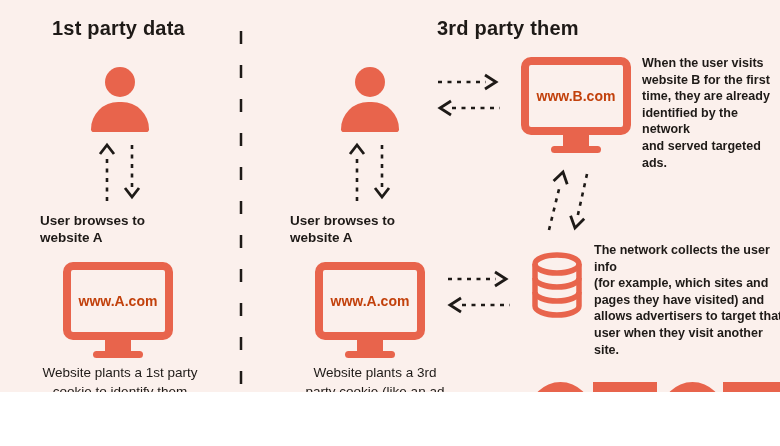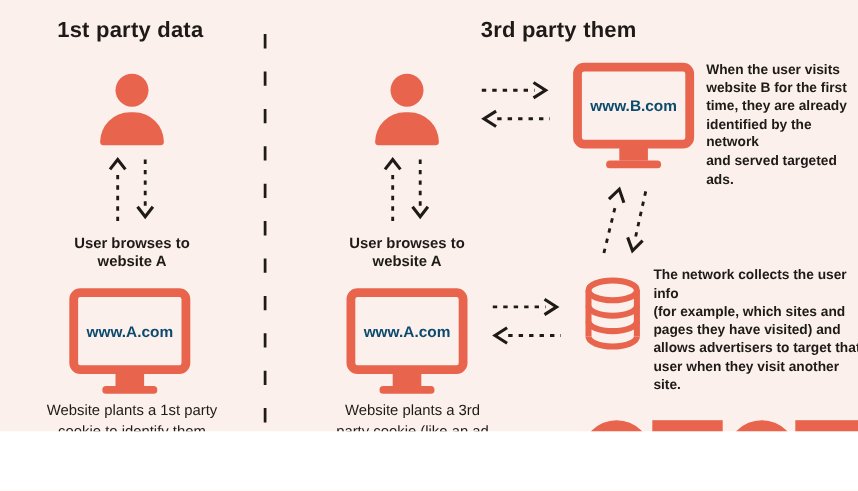--- a/index.html
+++ b/index.html
@@ -11,21 +11,21 @@
     font-family:"Liberation Sans", sans-serif;
     color:#1E1A17;
   }
   .heading{
     position:absolute;
     font-size:20px;font-weight:bold;letter-spacing:.2px;
     white-space:nowrap;
   }
   .browse{
     position:absolute;width:160px;
-    text-align:center;font-size:13.5px;font-weight:bold;
+    text-align:left;font-size:13.5px;font-weight:bold;
     line-height:17px;white-space:pre-line;
   }
   .caption{
     position:absolute;width:190px;
     text-align:center;font-size:13.5px;font-weight:normal;
     line-height:18.5px;white-space:pre-line;
   }
   .note{
     position:absolute;
     font-size:12.5px;font-weight:bold;line-height:16.6px;
@@ -35,21 +35,21 @@
   .person{position:absolute;width:58px;}
   .person-head{width:30px;height:30px;border-radius:50%;background:#E8644C;margin:0 auto;}
   .person-body{width:58px;height:30px;border-radius:29px 29px 3px 3px;background:#E8644C;margin-top:5px;}
   
   .monitor{position:absolute;width:110px;}
   .screen{
     box-sizing:border-box;width:110px;height:78px;
     border:8px solid #E8644C;border-radius:10px;
     display:flex;align-items:center;justify-content:center;
   }
-  .site-label{color:#0c4a6e;font-weight:bold;font-size:14px;}
+  .site-label{color:#c2410c;font-weight:bold;font-size:14px;}
   .stand{width:26px;height:12px;background:#E8644C;margin:-1px auto 0;}
   .base{width:50px;height:7px;border-radius:4px;background:#E8644C;margin:0 auto;}
   
   svg{position:absolute;overflow:visible;}
   .dash{stroke:#1E1A17;stroke-width:2.6;fill:none;stroke-dasharray:4 5.5;}
   .head{stroke:#1E1A17;stroke-width:2.8;fill:none;}
   .divline{stroke:#1E1A17;stroke-width:2.5;stroke-dasharray:13 21;}
   .db{stroke:#E8644C;stroke-width:5.5;fill:none;}
   
   .logo-circle{position:absolute;width:63px;height:63px;border-radius:50%;background:#E8644C;}

